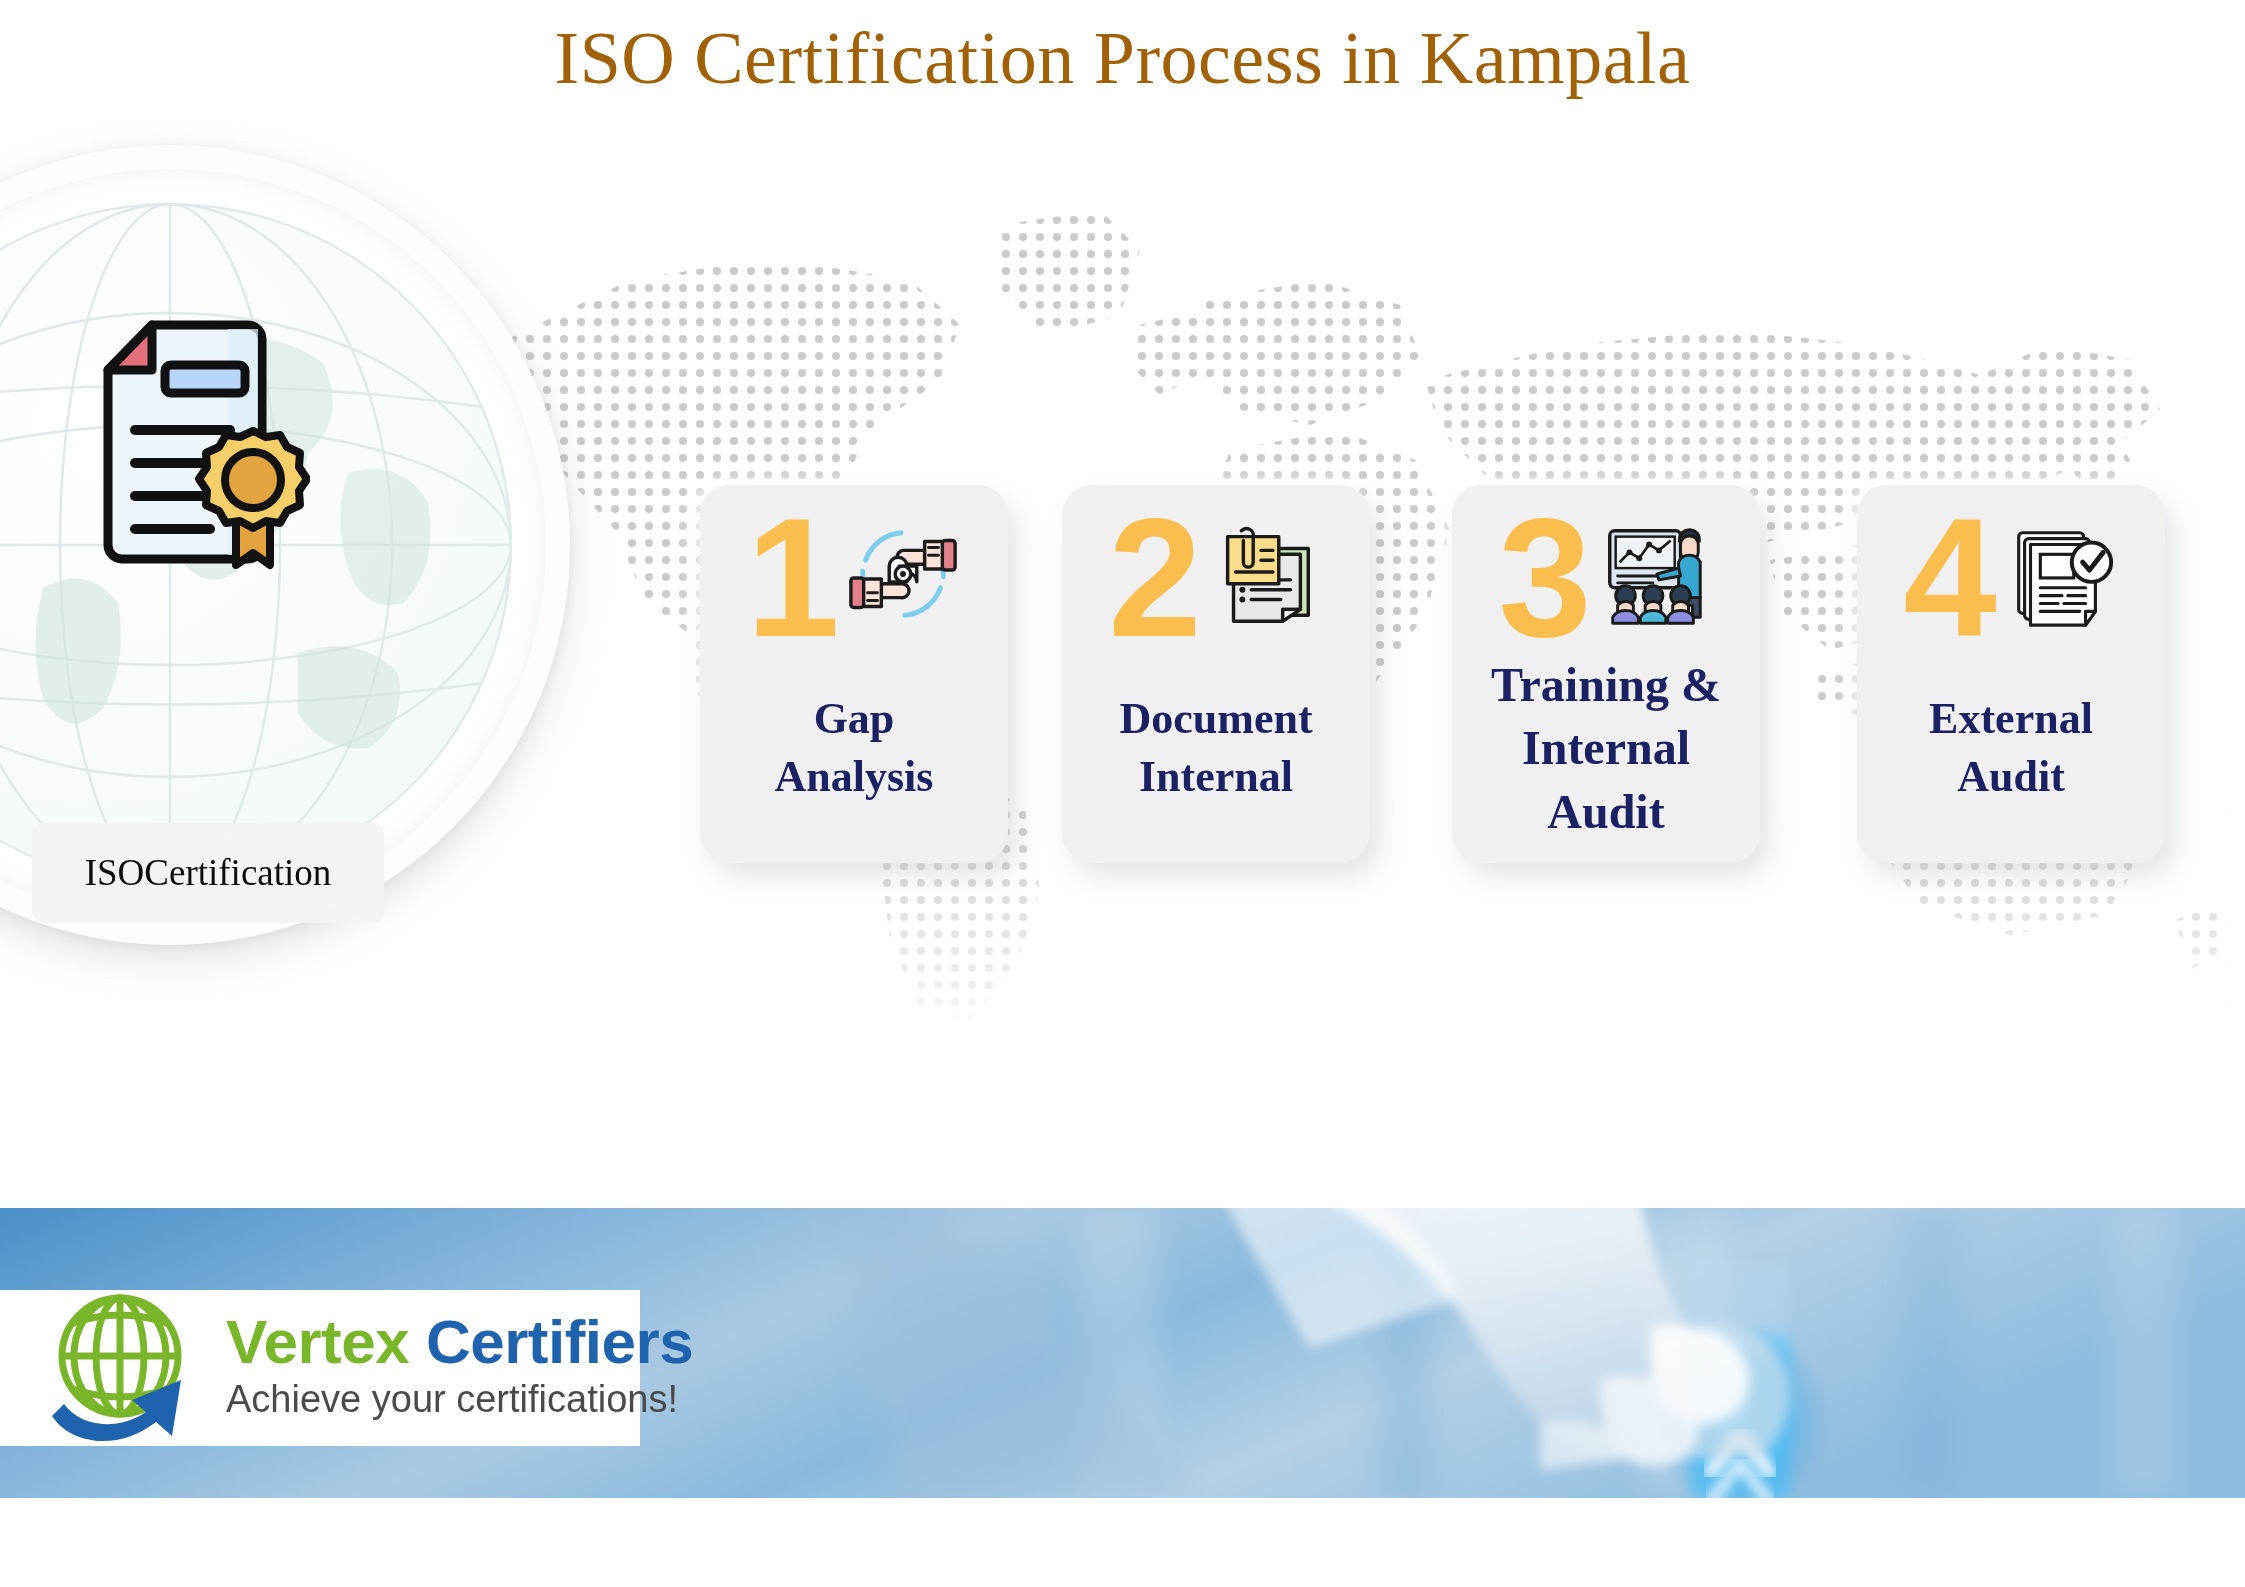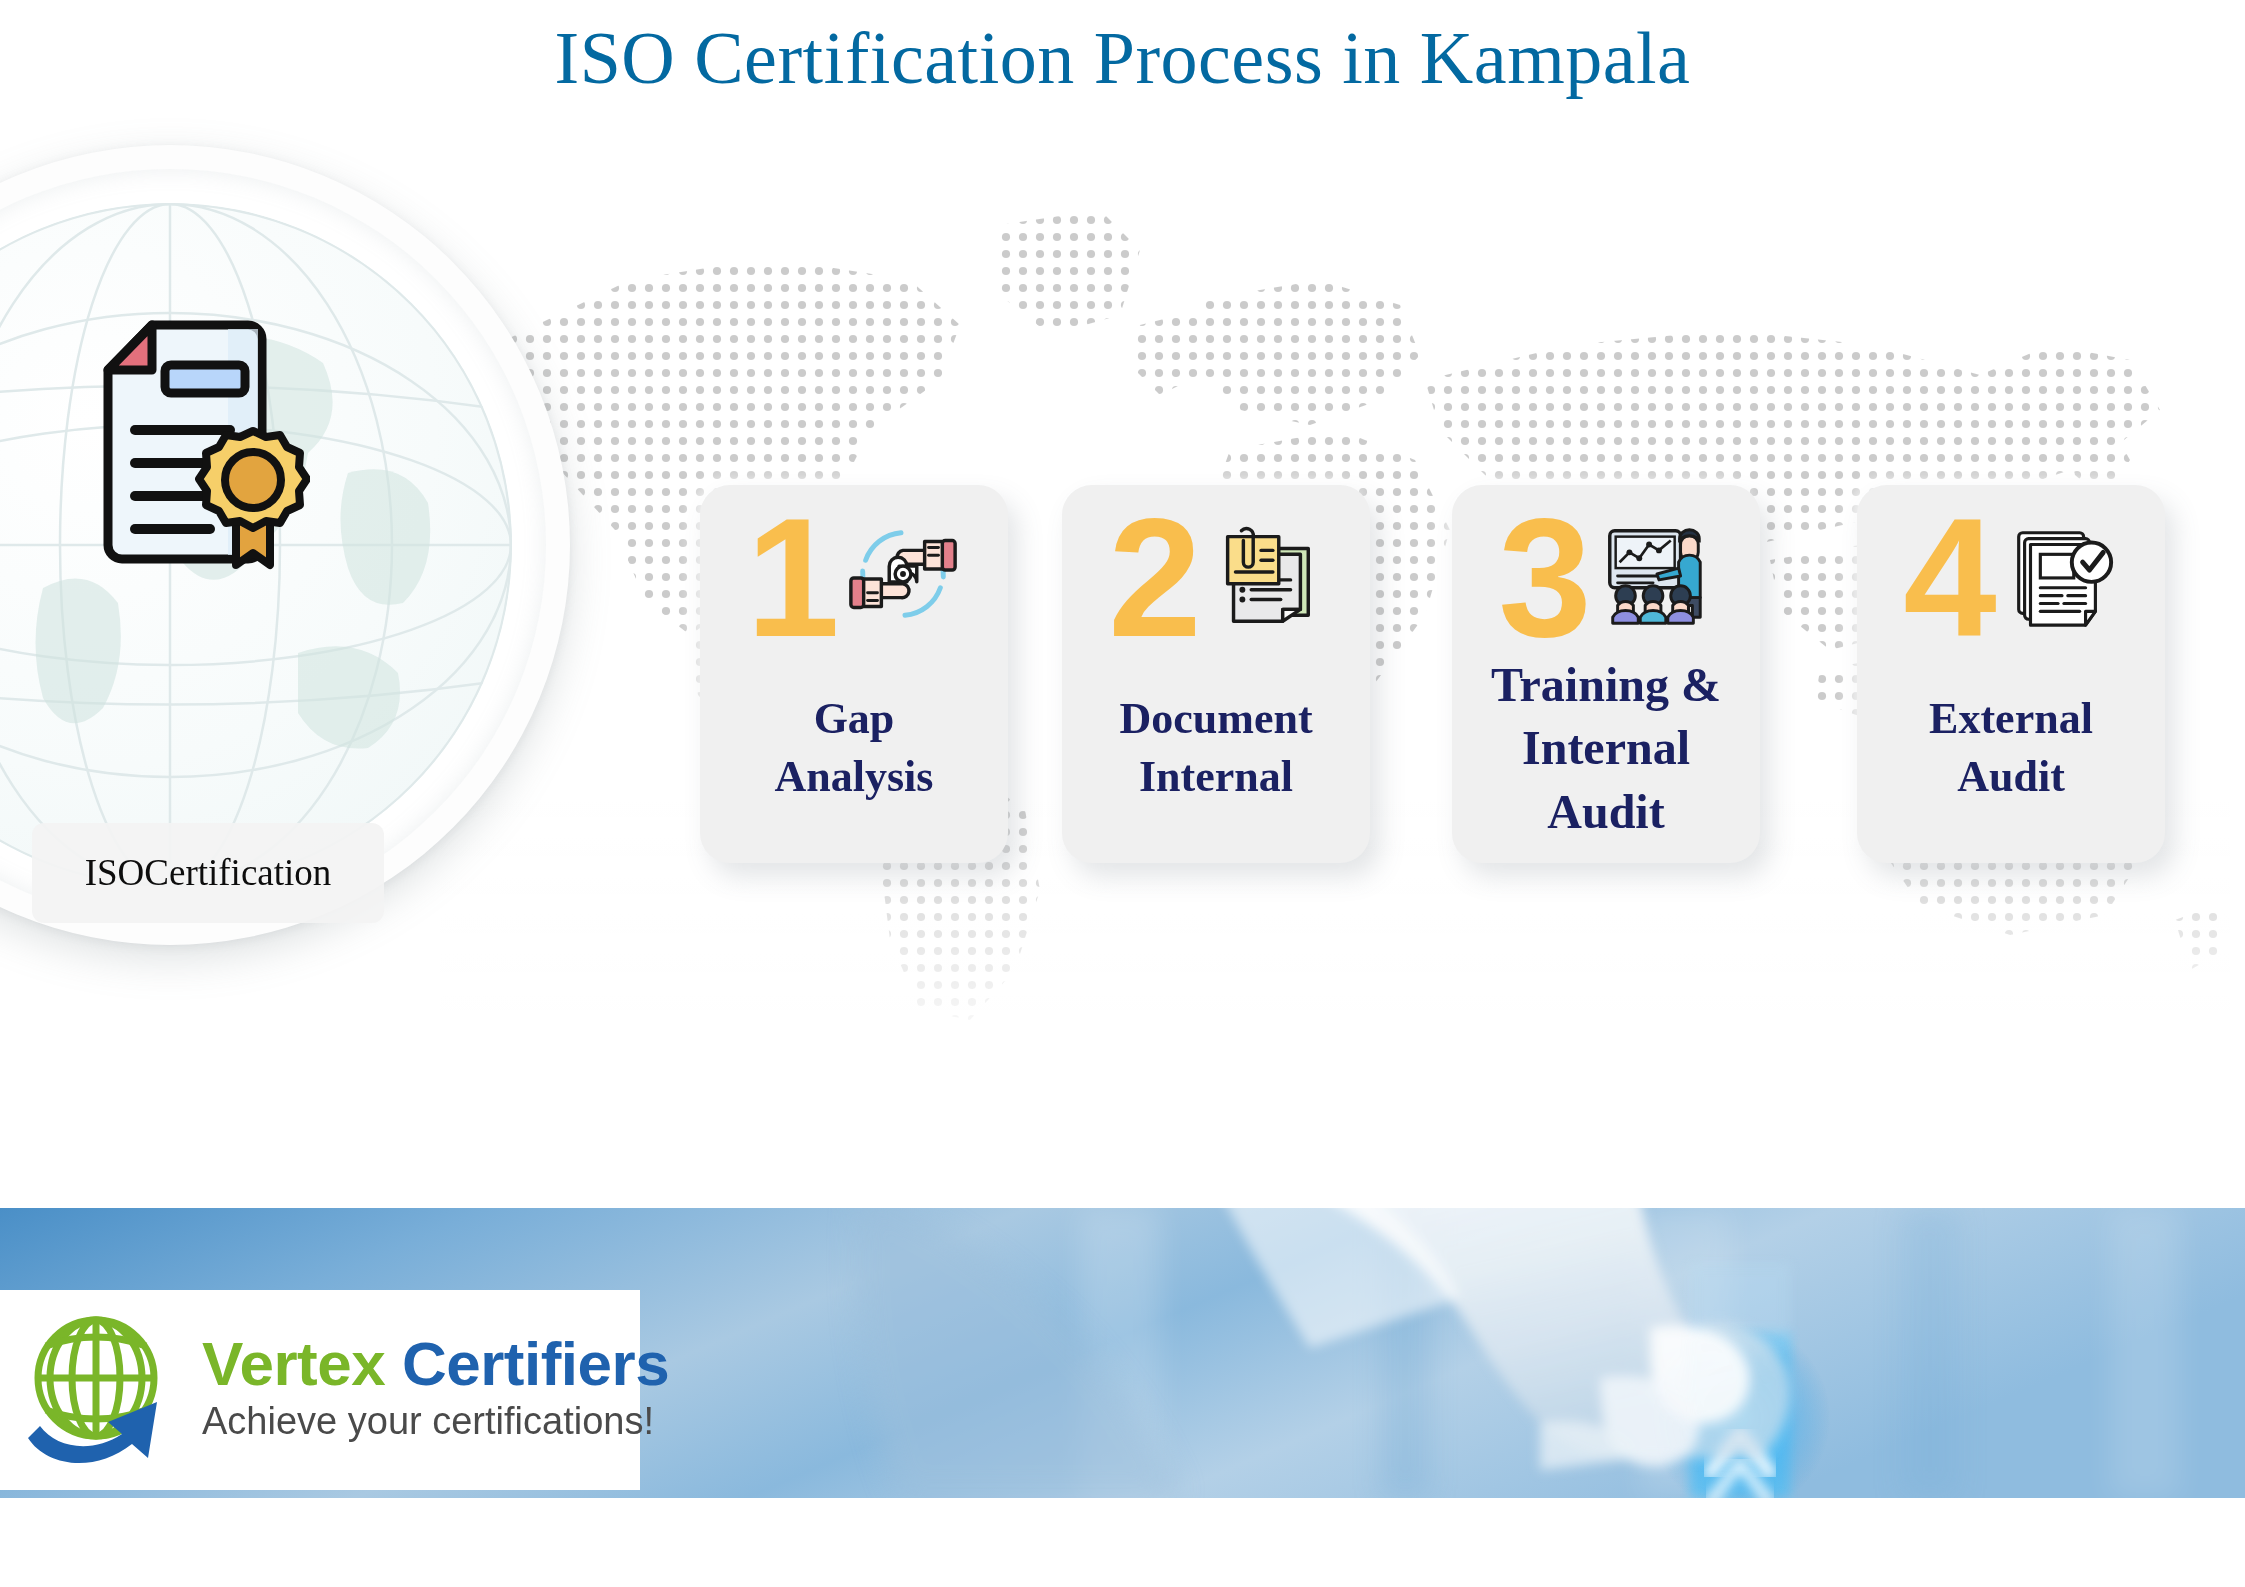--- a/index.html
+++ b/index.html
@@ -36,21 +36,21 @@
 
   
   .title {
     position: absolute;
     left: 0; top: 16px;
     width: 2245px;
     text-align: center;
     font-family: "Liberation Serif", serif;
     font-size: 74px;
     font-weight: 400;
-    color: #0369a1;
+    color: #a16207;
     letter-spacing: 0.5px;
     white-space: nowrap;
   }
 
   
   .globe-wrap {
     position: absolute;
     left: -230px; top: 145px;
     width: 800px; height: 800px;
   }
@@ -174,25 +174,25 @@
     width: 2245px; height: 290px;
     overflow: hidden;
     background: linear-gradient(100deg,#4e93c9 0%, #6aa6d4 16%, #8fbcdd 34%, #b8d2e6 50%, #9dc4e1 66%, #7fb1d8 80%, #a9cae3 100%);
   }
   .banner-svg { position: absolute; left: 0; top: 0; width: 2245px; height: 290px; }
 
   
   .logo-plate {
     position: absolute;
     left: 0; top: 1290px;
-    width: 640px; height: 200px;
+    width: 640px; height: 156px;
     background: #ffffff;
     display: flex;
     align-items: center;
-    padding-left: 16px;
+    padding-left: 40px;
     gap: 18px;
   }
   .logo-globe { width: 168px; height: 168px; flex: 0 0 auto; }
   .logo-text { display: flex; flex-direction: column; justify-content: center; margin-top: -6px; }
   .logo-name {
     font-family: "Liberation Sans", sans-serif;
     font-size: 62px;
     font-weight: 700;
     line-height: 1.05;
     letter-spacing: -0.5px;

